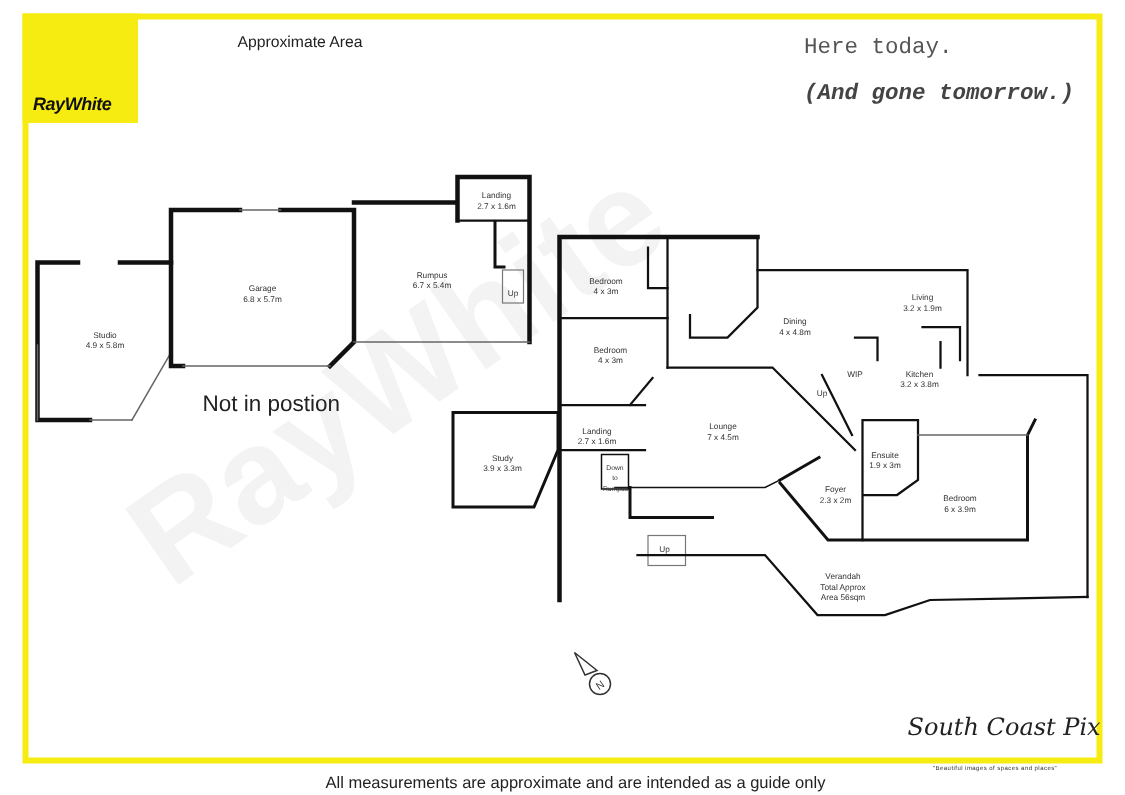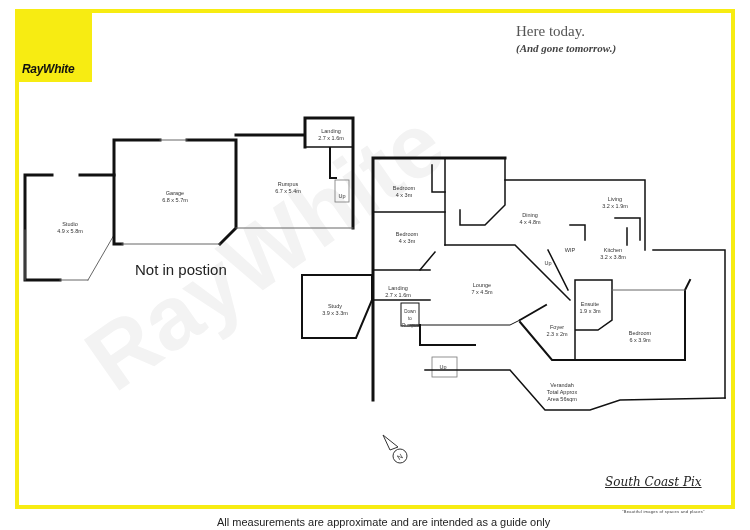--- a/index.html
+++ b/index.html
@@ -1,43 +1,44 @@
 <!DOCTYPE html>
 <html><head>
 <meta charset="utf-8">
 <style>
   html, body { margin:0; padding:0; background:#fff; }
   body { width:750px; height:530px; position:relative; overflow:hidden; font-family:"Liberation Sans", sans-serif; }
   .frame { position:absolute; left:15px; top:9px; width:720px; height:500px; border:4px solid #f7ec12; box-sizing:border-box; }
   .logo-block { position:absolute; left:15px; top:9px; width:77px; height:73px; background:#f7ec12; }
   .logo-text { position:absolute; left:7px; bottom:6px; font-weight:bold; font-style:italic; font-size:12px; color:#111; letter-spacing:-0.3px; }
   .area-info { position:absolute; left:100px; top:22px; width:200px; text-align:center; font-size:10.5px; color:#222; line-height:13px; }
-  .tagline { position:absolute; left:516px; top:23px; font-family:Liberation Serif, serif; color:#555; }
+  .tagline { position:absolute; left:536px; top:23px; font-family:Liberation Mono, monospace; color:#555; }
   .tag1 { font-size:15px; }
-  .tag2 { font-size:11px; font-style:italic; font-weight:bold; color:#444; margin-top:2px; }
+  .tag2 { font-size:15px; font-style:italic; font-weight:bold; color:#444; margin-top:14px; }
   .disclaimer { position:absolute; left:217px; top:516px; font-size:11px; color:#222; }
   .not-pos { position:absolute; left:135px; top:261px; font-size:15px; color:#222; }
   .room-label { position:absolute; text-align:center; font-size:5.5px; color:#333; line-height:7px; white-space:nowrap; transform:translateX(-50%); }
-  .brand-sig { position:absolute; left:605px; top:475px; font-family:"DejaVu Serif", serif; font-style:italic; font-size:12px; color:#222;text-decoration:underline; }
+  .brand-sig { position:absolute; left:605px; top:475px; font-family:"DejaVu Serif", serif; font-style:italic; font-size:16px; color:#222; }
   .brand-sub { position:absolute; left:622px; top:509px; font-size:4px; color:#333; letter-spacing:0.3px; }
   svg.plan { position:absolute; left:0; top:0; }
   .watermark { position:absolute; font-weight:bold; color:#f3f3f3; font-size:90px; transform:rotate(-35deg); white-space:nowrap; z-index:0; }
   .compass { position:absolute; left:380px; top:432px; }
 </style>
 </head>
 <body>
 
 <div class="watermark" style="left:60px;top:200px;">RayWhite</div>
 
 <div class="frame"></div>
 <div class="logo-block">
   <span class="logo-text">RayWhite</span>
 </div>
 
 <div class="area-info">
+  <div>Approximate Area</div>
 </div>
 
 <div class="tagline">
   <div class="tag1">Here today.</div>
   <div class="tag2">(And gone tomorrow.)</div>
 </div>
 
 <svg class="plan" width="750" height="530">
   <g stroke="#111" fill="none" stroke-linecap="square">
 

